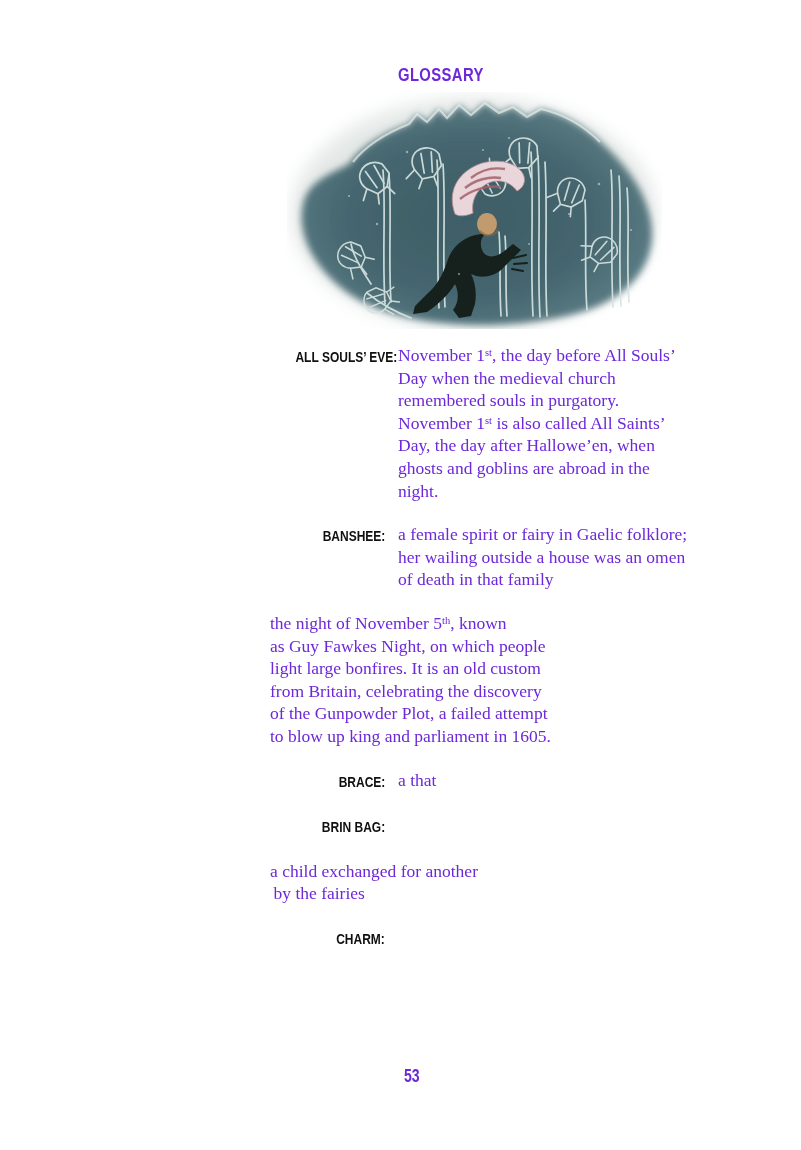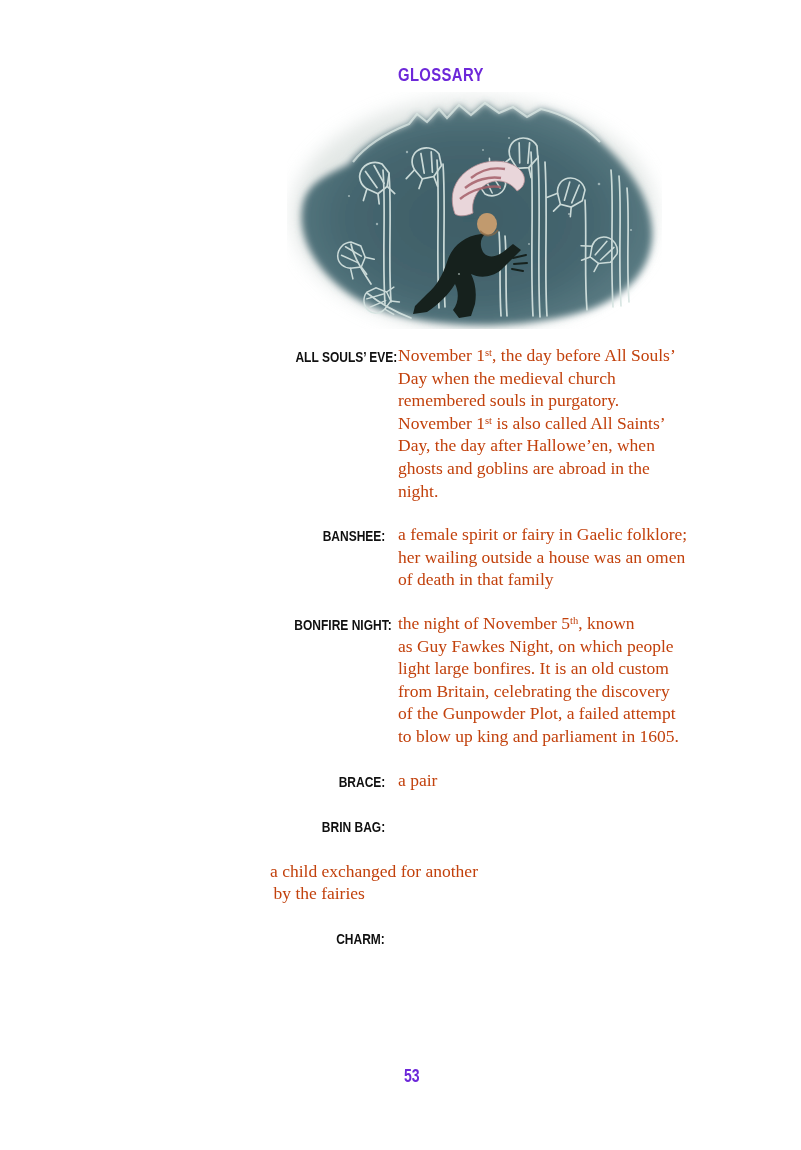--- a/index.html
+++ b/index.html
@@ -46,21 +46,21 @@
     padding-top:2px;
     color:#101010;
     white-space:nowrap;
   }
   .term .condensed{transform-origin:100% 50%;transform:scaleX(.8);}
   .def{
     font-family:"Liberation Serif", serif;
     font-size:17.5px;
     line-height:22.6px;
     white-space:nowrap;
-    color:#c2410c;
+    color:#6d28d9;
   }
   .def sup{font-size:.6em;vertical-align:.5em;line-height:0;}
   .folio{
     position:absolute;left:396px;top:1066px;
     font-size:18px;
     margin-left:8px;
   }
   .folio .condensed{transform-origin:0 50%;}
 </style>
 </head>
@@ -162,26 +162,25 @@
   <div class="glossary" id="glossary-list">
       <div class="entry">
         <div class="term"><span class="condensed">ALL SOULS’ EVE:</span></div>
         <div class="def">November 1<sup>st</sup>, the day before All Souls’<br>Day when the medieval church<br>remembered souls in purgatory.<br>November 1<sup>st</sup> is also called All Saints’<br>Day, the day after Hallowe’en, when<br>ghosts and goblins are abroad in the<br>night.</div>
       </div>
       <div class="entry">
         <div class="term"><span class="condensed">BANSHEE:</span></div>
         <div class="def">a female spirit or fairy in Gaelic folklore;<br>her wailing outside a house was an omen<br>of death in that family</div>
       </div>
       <div class="entry">
-        <div class="term"><span class="condensed">BONFIRE NIGHT:</span></div>
         <div class="def">the night of November 5<sup>th</sup>, known<br>as Guy Fawkes Night, on which people<br>light large bonfires. It is an old custom<br>from Britain, celebrating the discovery<br>of the Gunpowder Plot, a failed attempt<br>to blow up king and parliament in 1605.</div>
       </div>
       <div class="entry">
         <div class="term"><span class="condensed">BRACE:</span></div>
-        <div class="def">a pair</div>
+        <div class="def">a that</div>
       </div>
       <div class="entry">
         <div class="term"><span class="condensed">BRIN BAG:</span></div>
       </div>
       <div class="entry">
         <div class="def">a child exchanged for another<br> by the fairies</div>
       </div>
       <div class="entry">
         <div class="term"><span class="condensed">CHARM:</span></div>
       </div>

